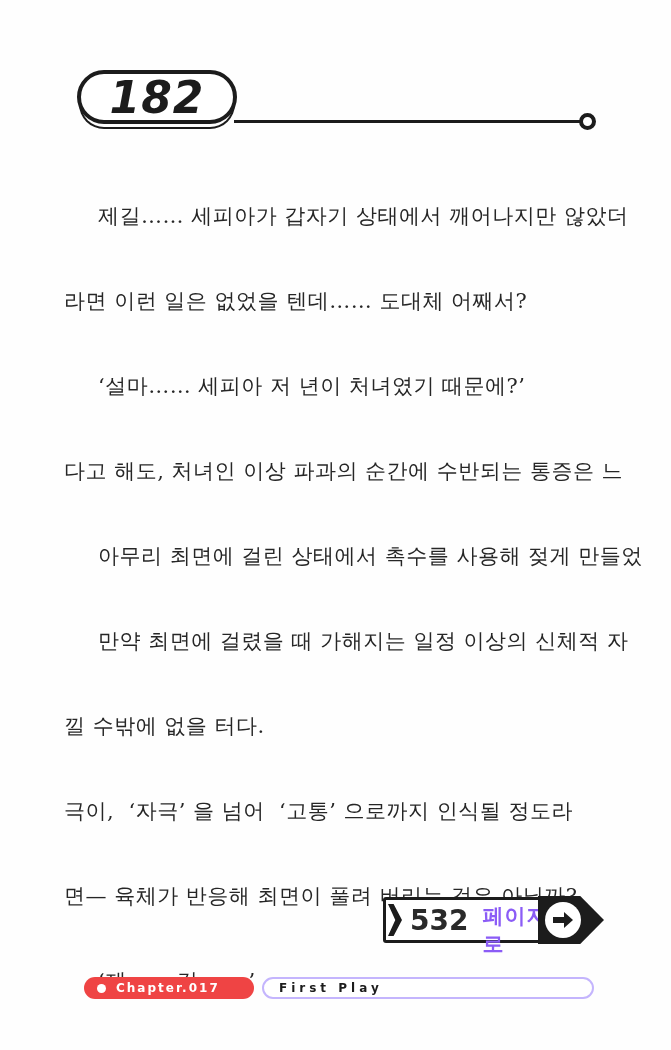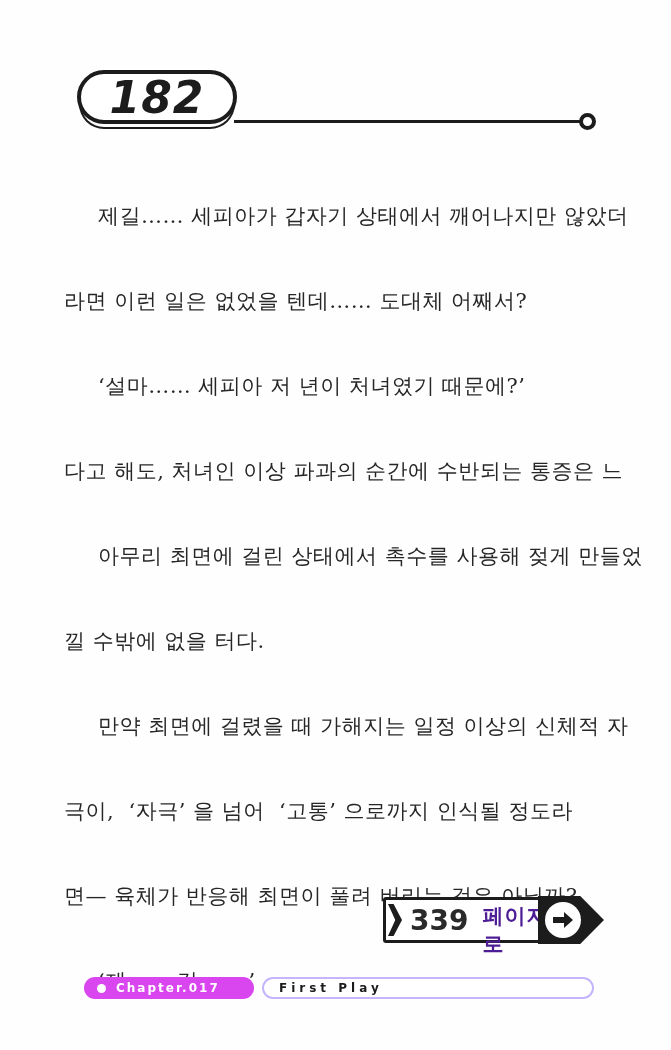--- a/index.html
+++ b/index.html
@@ -42,39 +42,39 @@
   .goto-notch {
     position:absolute; left:2px; top:4px; width:14px; height:32px; background:#1c1c1c;
     clip-path:polygon(0 0, 40% 0, 100% 50%, 40% 100%, 0 100%, 52% 50%);
   }
   .goto-num {
     margin-left:24px;
     font-family:"DejaVu Sans", sans-serif; font-weight:bold; font-size:28px; color:#2a2a2a;
   }
   .goto-label {
     margin-left:14px;
-    font-family:"DejaVu Sans", sans-serif; font-weight:bold; font-size:21px; color:#4c1d95;
+    font-family:"DejaVu Sans", sans-serif; font-weight:bold; font-size:21px; color:#8b5cf6;
     letter-spacing:1px;
     margin-top:20px;
   }
   .goto-arrowblock {
     position:absolute; left:155px; top:0; width:66px; height:48px; background:#1c1c1c;
     clip-path:polygon(0 0, 64% 0, 100% 50%, 64% 100%, 0 100%);
   }
   .goto-circle {
     position:absolute; left:162px; top:6px; width:36px; height:36px;
     background:#fff; border-radius:50%;
     display:flex; align-items:center; justify-content:center;
   }
   .goto-circle svg { width:24px; height:24px; fill:#1c1c1c; }
 
   
   .chapter-pill {
     position:absolute; left:84px; top:977px; width:170px; height:22px;
-    background:#d946ef; border-radius:11px;
+    background:#ef4444; border-radius:11px;
     display:flex; align-items:center; color:#fff;
   }
   .chapter-dot { width:9px; height:9px; border-radius:50%; background:#fff; margin:0 10px 0 13px; }
   .chapter-label { font-family:"DejaVu Sans", sans-serif; font-size:12px; font-weight:bold; letter-spacing:2px; }
   .firstplay {
     position:absolute; left:262px; top:977px; width:332px; height:22px; box-sizing:border-box;
     background:#fff; border:2px solid #c4b5fd; border-radius:11px;
     display:flex; align-items:center; padding-left:15px;
   }
   .firstplay-label {
@@ -92,39 +92,39 @@
   </div>
   <div class="header-line"></div>
   <div class="header-ring"></div>
 
   <div class="textblock">
     <div class="line ind">제길…… 세피아가 갑자기 상태에서 깨어나지만 않았더</div>
     <div class="line">라면 이런 일은 없었을 텐데…… 도대체 어째서?</div>
     <div class="line ind">‘설마…… 세피아 저 년이 처녀였기 때문에?’</div>
     <div class="line">다고 해도, 처녀인 이상 파과의 순간에 수반되는 통증은 느</div>
     <div class="line ind">아무리 최면에 걸린 상태에서 촉수를 사용해 젖게 만들었</div>
+    <div class="line ind">만약 최면에 걸렸을 때 가해지는 일정 이상의 신체적 자</div>
     <div class="line">낄 수밖에 없을 터다.</div>
-    <div class="line ind">만약 최면에 걸렸을 때 가해지는 일정 이상의 신체적 자</div>
     <div class="line">극이,  ‘자극’ 을 넘어  ‘고통’ 으로까지 인식될 정도라</div>
     <div class="line">면— 육체가 반응해 최면이 풀려 버리는 것은 아닐까?</div>
     <div class="line ind">‘제…… 길…….’</div>
     <div class="line ind">고민을 거듭해 봐도 확신할 수 있는 것은 없을 뿐더러, 때</div>
     
     
     
     
     
     
     
   </div>
 
   <div class="goto">
     <div class="goto-box">
       <div class="goto-notch"></div>
-      <span class="goto-num">339</span>
+      <span class="goto-num">532</span>
       <span class="goto-label">페이지로</span>
     </div>
     <div class="goto-arrowblock"></div>
     <div class="goto-circle">
       <svg viewBox="0 0 24 24" aria-hidden="true">
           <path d="M2 9h11V4l9 8-9 8v-5H2z"></path>
         </svg>
     </div>
   </div>
 

